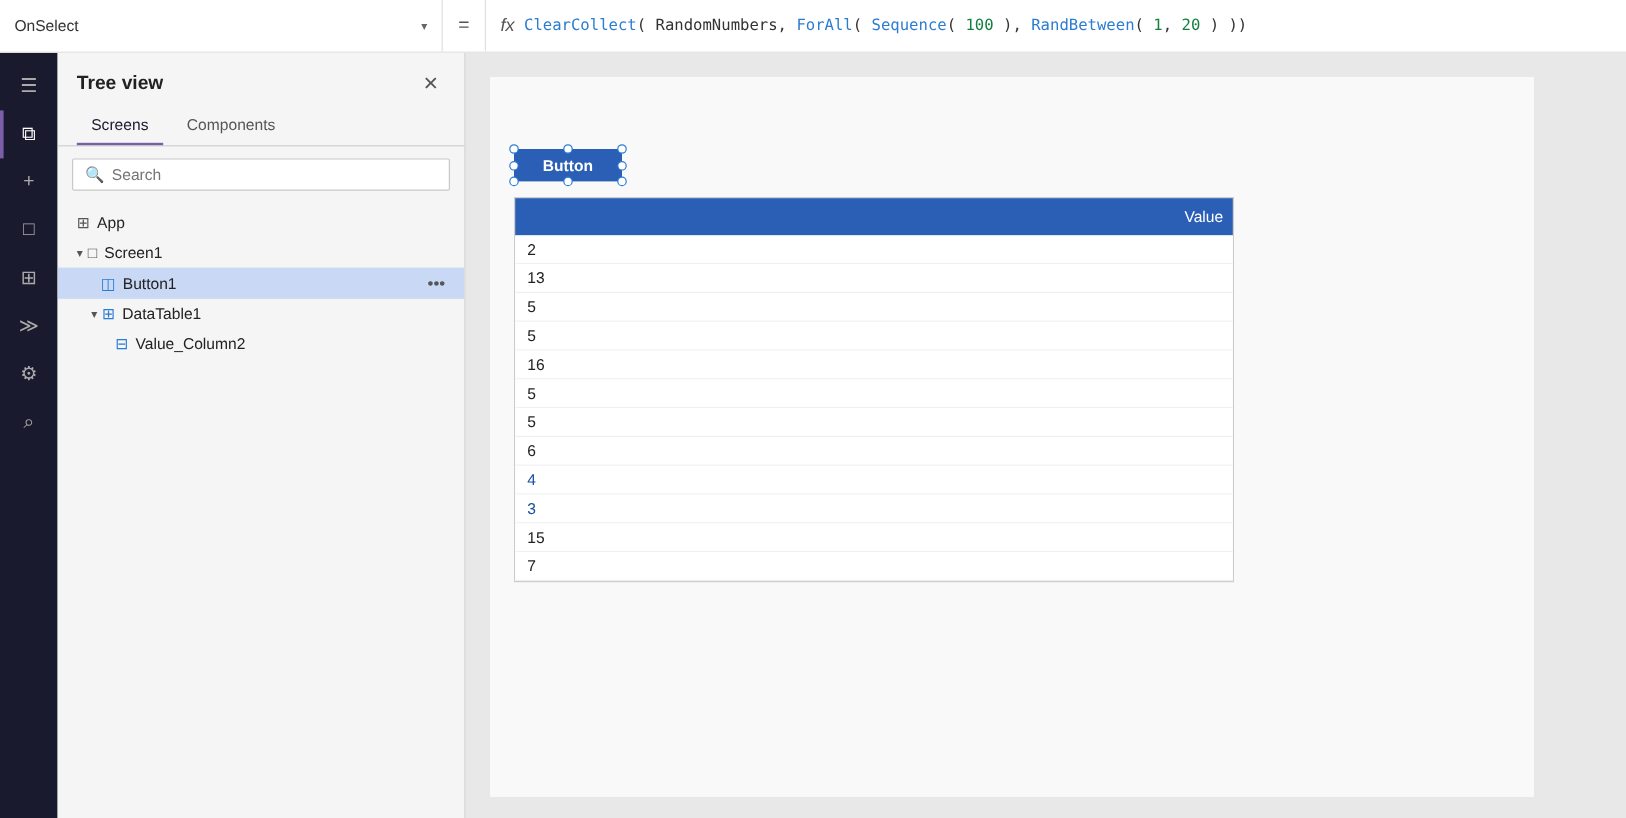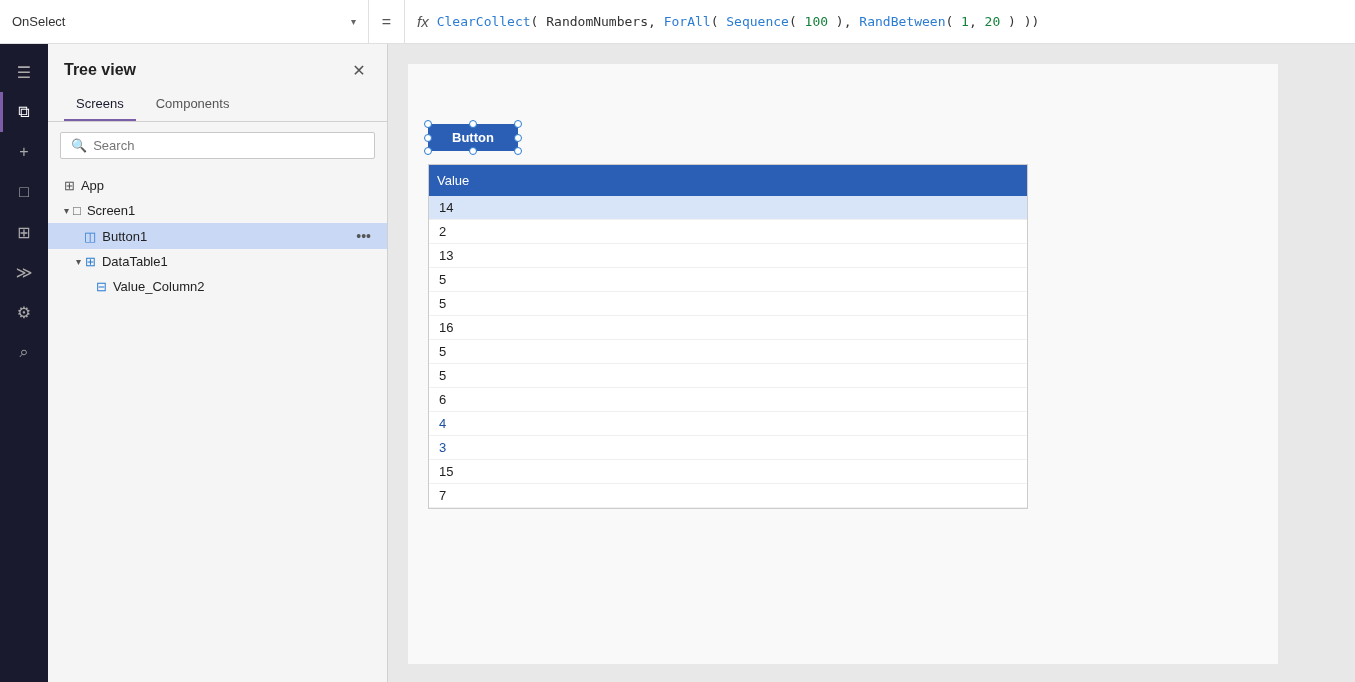--- a/index.html
+++ b/index.html
@@ -288,21 +288,21 @@
     .canvas-datatable {
       position: absolute;
       top: 100px;
       left: 20px;
       width: 600px;
       border: 1px solid #ccc;
     }
     .datatable-header {
       background: #2b5eb5;
       color: #fff;
-      text-align: left;
+      text-align: right;
       padding: 8px;
       font-size: 13px;
       font-weight: 500;
     }
     .datatable-row {
       padding: 4px 10px;
       font-size: 13px;
       color: #222;
       border-bottom: 1px solid #f0f0f0;
       background: #fff;
@@ -421,21 +421,20 @@
           <div class="selection-handle sh-mr"></div>
           <div class="selection-handle sh-bl"></div>
           <div class="selection-handle sh-bc"></div>
           <div class="selection-handle sh-br"></div>
         </button>
       </div>
 
       <div class="canvas-datatable">
         <div class="datatable-header">Value</div>
         <div id="datatable-rows-container">
-            <div class="datatable-row highlighted">14</div>
             <div class="datatable-row">2</div>
             <div class="datatable-row">13</div>
             <div class="datatable-row">5</div>
             <div class="datatable-row">5</div>
             <div class="datatable-row">16</div>
             <div class="datatable-row">5</div>
             <div class="datatable-row">5</div>
             <div class="datatable-row">6</div>
             <div class="datatable-row blue-text">4</div>
             <div class="datatable-row blue-text">3</div>

